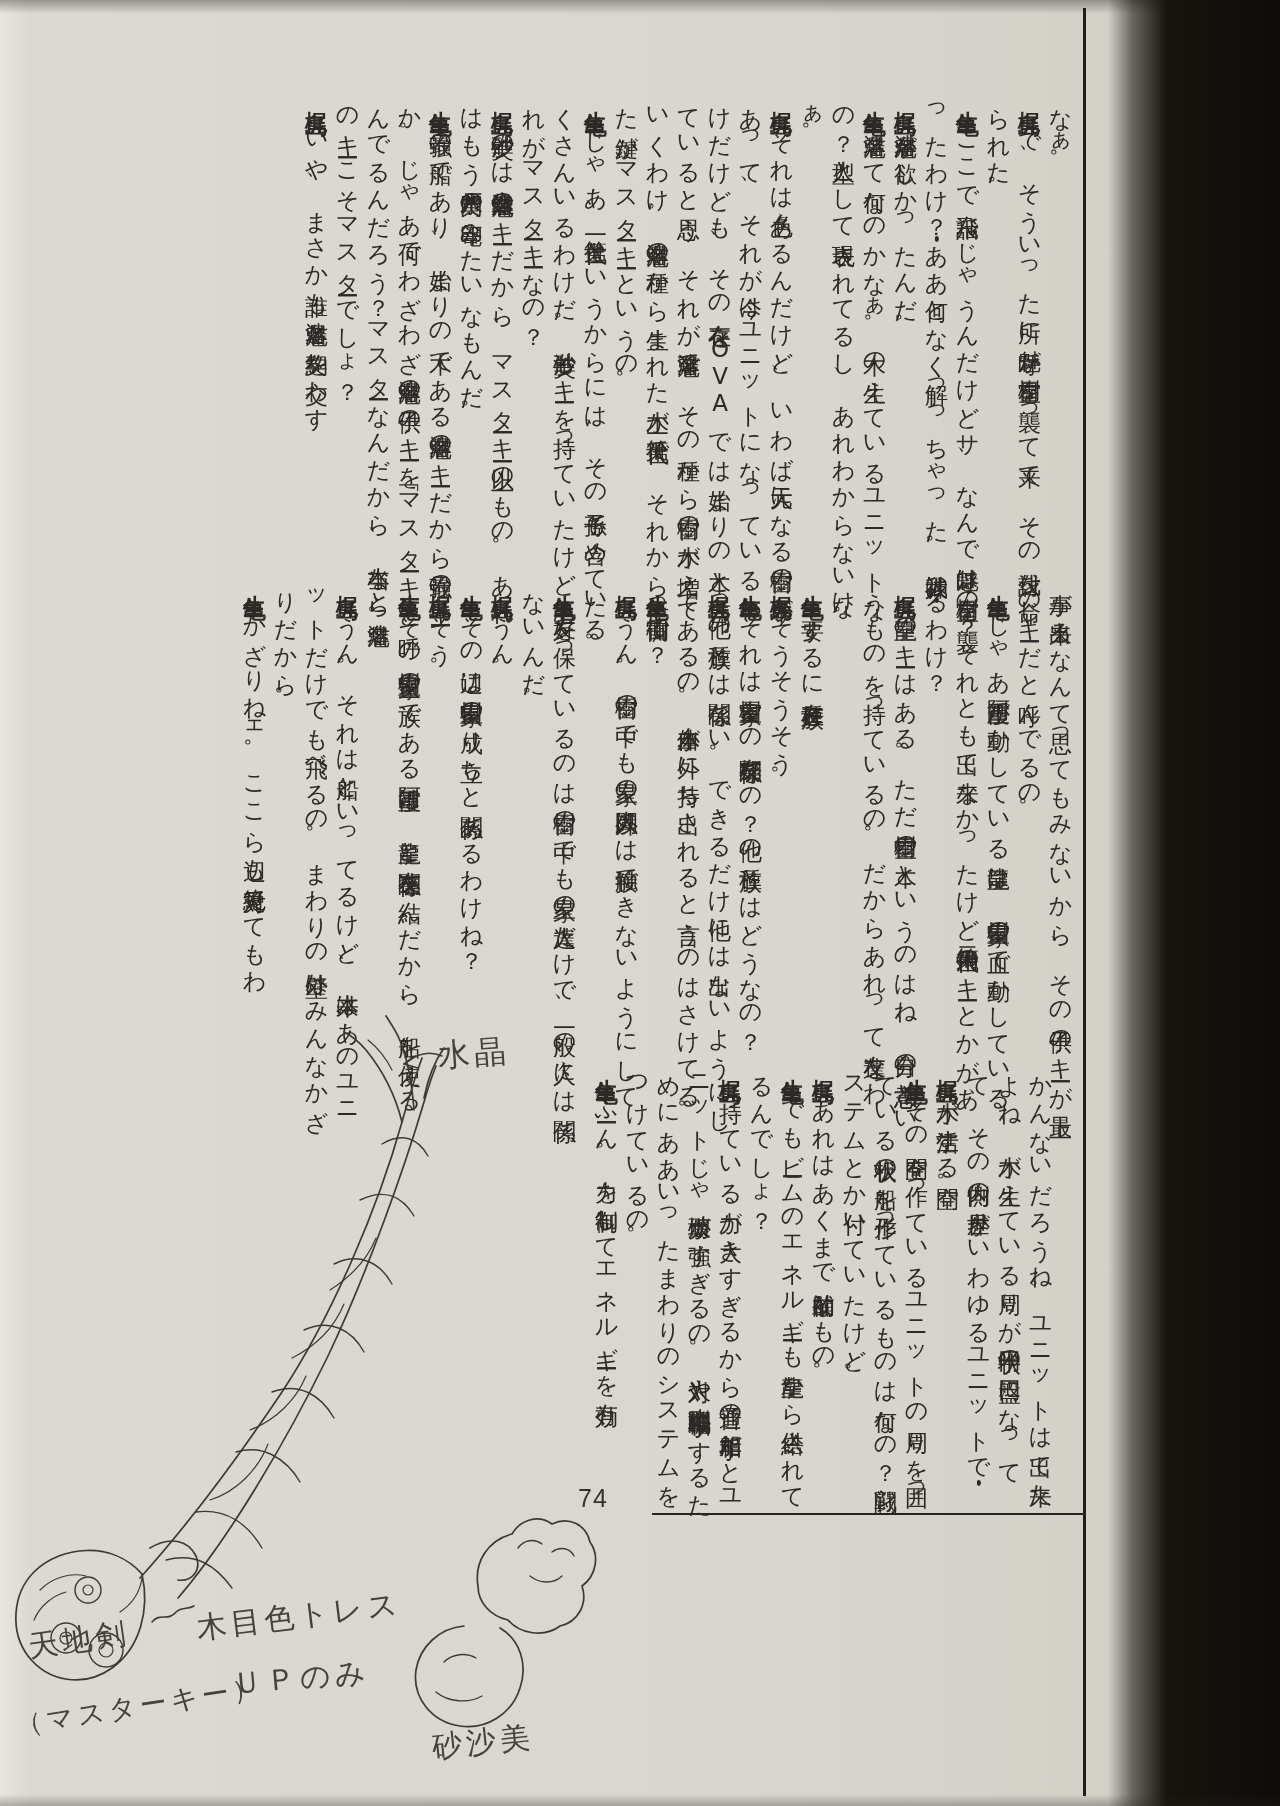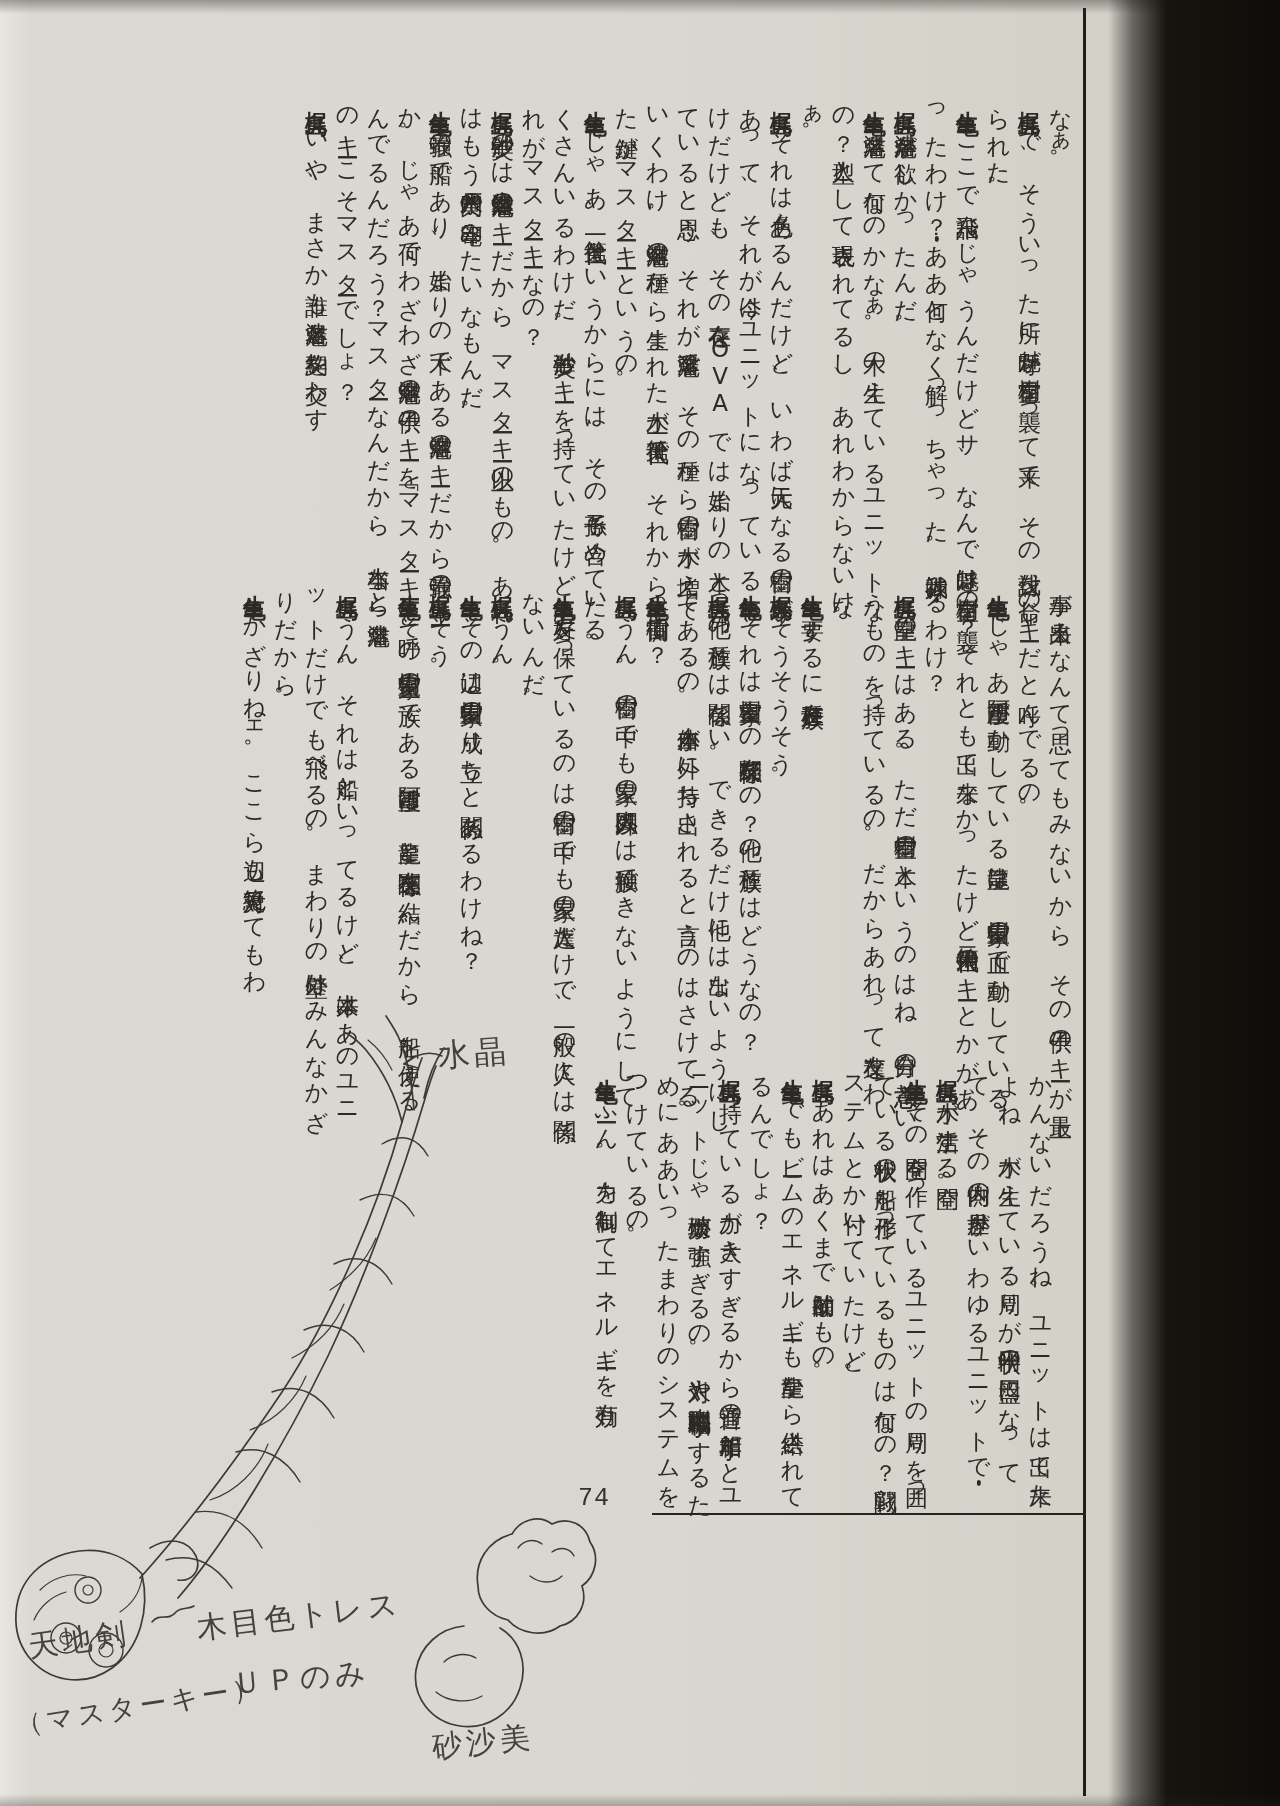--- a/index.html
+++ b/index.html
@@ -66,21 +66,21 @@
     white-space:nowrap;
   }
   #crystal-label   { top:1032px; left:438px; transform:rotate(-4deg); font-size:32px; }
   #wood-label      { top:1596px; left:196px; transform:rotate(-7deg); }
   #up-label        { top:1658px; left:232px; transform:rotate(-5deg); }
   #sword-name      { top:1620px; left:28px;  transform:rotate(-8deg); }
   #sword-sub       { top:1688px; left:14px;  transform:rotate(-9deg); font-size:27px; }
   #sasami-label    { top:1722px; left:432px; transform:rotate(-6deg); }
   .page-number {
     position:absolute; top:1484px; left:578px;
-    font-family:Liberation Mono, monospace;
+    font-family:Liberation Sans, sans-serif;
     font-size:25px; color:#34322d; letter-spacing:1px;
   }
   .sketch { position:absolute; left:0; top:0; pointer-events:none; }
 </style>
 </head>
 <body>
 
 <div class="page">
 
   <div class="scan-edge-right"></div>

